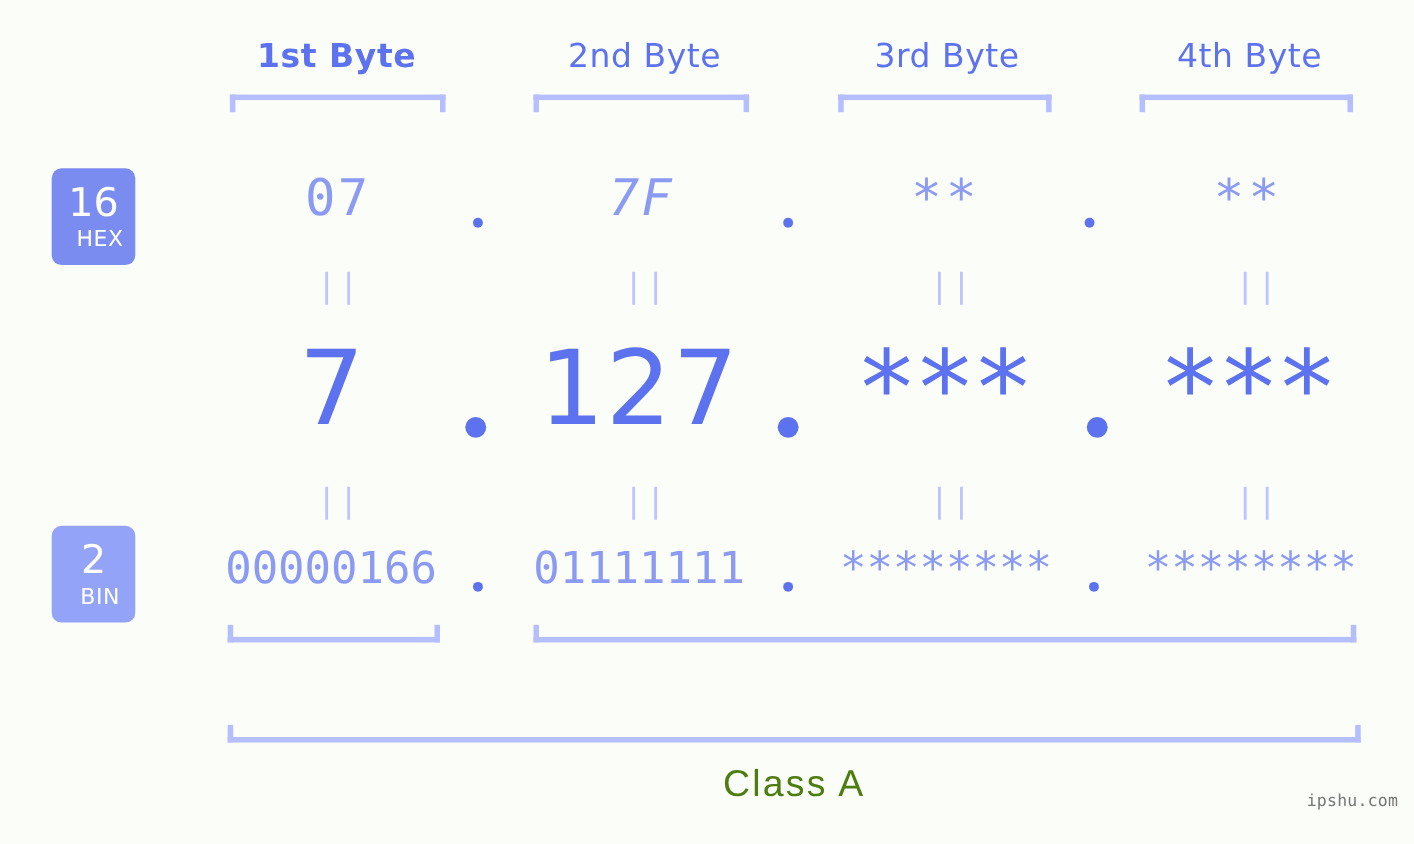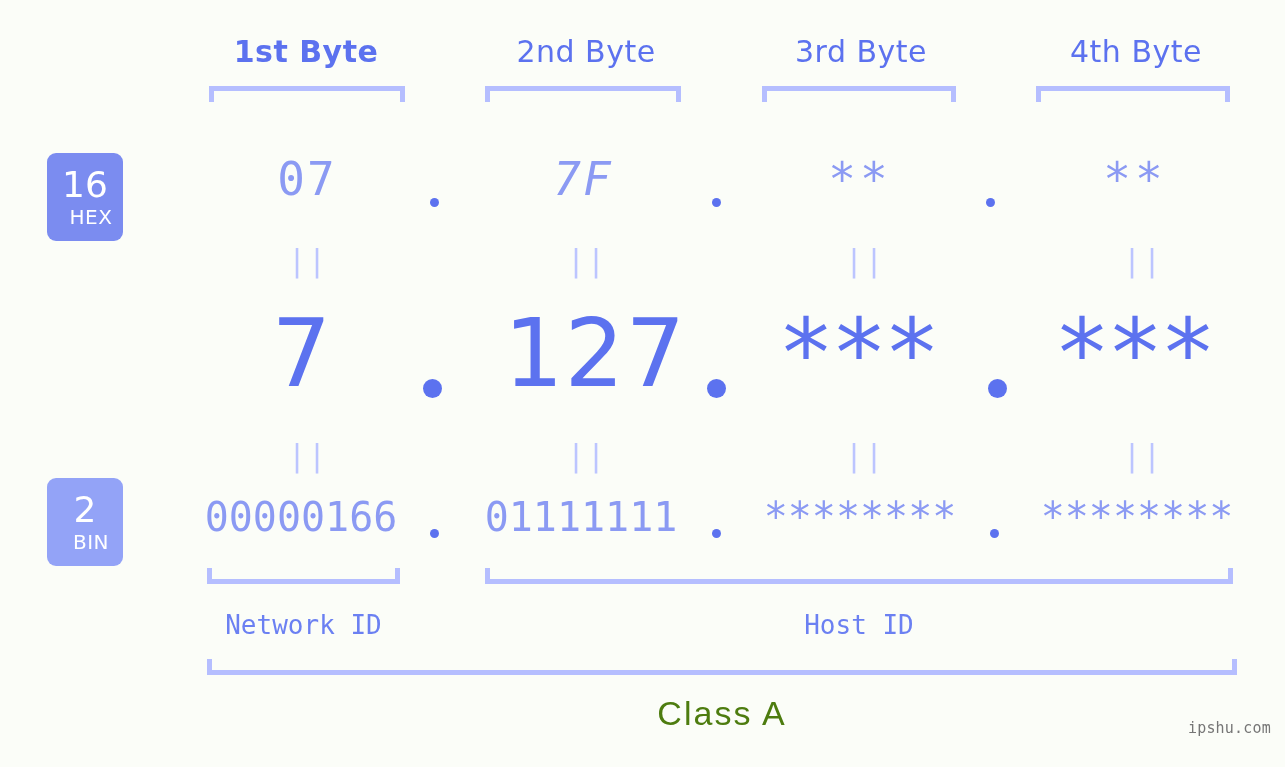--- a/index.html
+++ b/index.html
@@ -212,21 +212,21 @@
   <div class="dot sm" style="left:430px; top:198px;"></div>
   <div class="dot sm" style="left:712px; top:198px;"></div>
   <div class="dot sm" style="left:986px; top:198px;"></div>
 
   <div class="eqmark" style="left:288px; top:246px;">||</div>
   <div class="eqmark" style="left:567px; top:246px;">||</div>
   <div class="eqmark" style="left:845px; top:246px;">||</div>
   <div class="eqmark" style="left:1123px; top:246px;">||</div>
 
   <div class="row-cell dec-val" style="left:182px;">7</div>
-  <div class="row-cell dec-val" style="left:475px;">127</div>
+  <div class="row-cell dec-val" style="left:461px;">127</div>
   <div class="row-cell dec-val stars" style="left:742px;">***</div>
   <div class="row-cell dec-val stars" style="left:1018px;">***</div>
 
   <div class="dot lg" style="left:423px; top:379px;"></div>
   <div class="dot lg" style="left:707px; top:379px;"></div>
   <div class="dot lg" style="left:988px; top:379px;"></div>
 
   <div class="eqmark" style="left:288px; top:441px;">||</div>
   <div class="eqmark" style="left:567px; top:441px;">||</div>
   <div class="eqmark" style="left:845px; top:441px;">||</div>
@@ -237,21 +237,19 @@
   <div class="row-cell bin-val" style="left:730px;">********</div>
   <div class="row-cell bin-val" style="left:1007px;">********</div>
 
   <div class="dot sm" style="left:430px; top:529px;"></div>
   <div class="dot sm" style="left:712px; top:529px;"></div>
   <div class="dot sm" style="left:990px; top:529px;"></div>
 
   <div class="bottom-bracket" style="left:207px; top:568px; width:193px;"></div>
   <div class="bottom-bracket" style="left:485px; top:568px; width:748px;"></div>
 
-  <div class="id-label" style="left:207px; width:193px;">Network ID</div>
-  <div class="id-label" style="left:485px; width:748px;">Host ID</div>
 
   <div class="bottom-bracket" style="left:207px; top:659px; width:1030px;"></div>
   <div class="class-label">Class A</div>
 
   <div class="watermark">ipshu.com</div>
 
 </div>
 
 </body></html>

